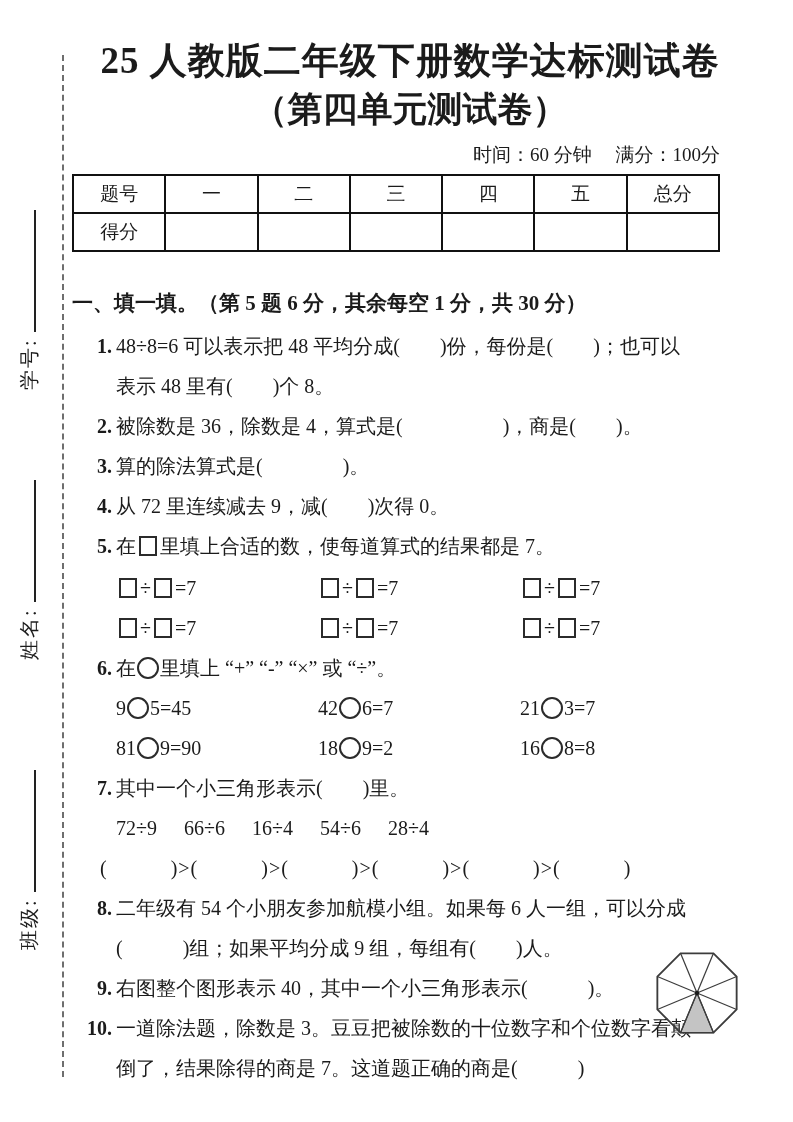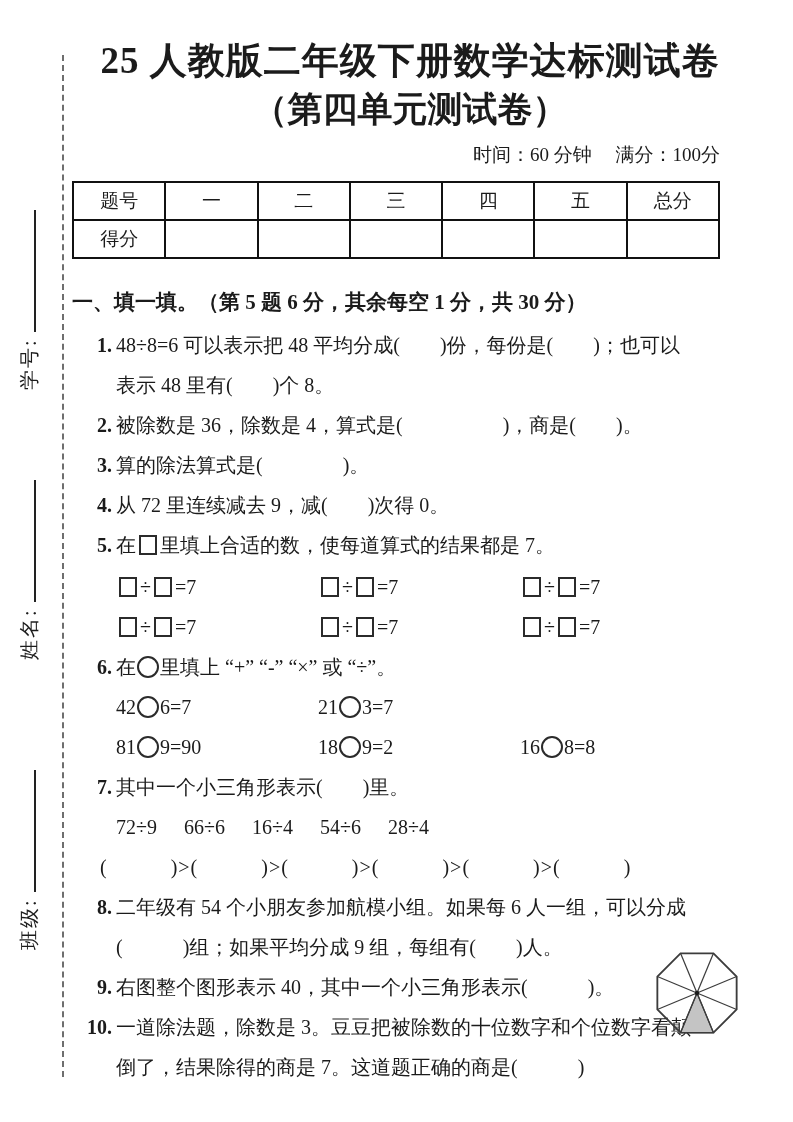--- a/index.html
+++ b/index.html
@@ -21,25 +21,25 @@
                font-size:20px; letter-spacing:2px; }
   .side-line { display:inline-block; width:122px; margin-left:6px;
                border-bottom:2px solid #222; height:18px; }
   
   .content { position:absolute; left:72px; top:0; width:676px; }
   .title { text-align:center; font-weight:bold; }
   .title-1 { margin-top:36px; font-size:37px; line-height:50px; letter-spacing:1px; }
   .title-2 { font-size:35px; line-height:48px; }
   .meta { width:648px; margin-top:8px; font-size:19px; line-height:26px;
           text-align:right; }
-  table.score { margin-top:13px; width:648px; border-collapse:collapse;
+  table.score { margin-top:6px; width:648px; border-collapse:collapse;
                 table-layout:fixed; }
   table.score td { border:2px solid #111; height:38px; text-align:center;
                    font-size:19px; }
-  .sec { margin-top:28px; font-size:21px; font-weight:bold; line-height:30px;
+  .sec { margin-top:36px; font-size:21px; font-weight:bold; line-height:30px;
          white-space:nowrap; }
   .qwrap { margin-top:8px; font-size:20px; }
   .q { position:relative; padding-left:44px; }
   .qno { position:absolute; left:0; top:0; width:40px; text-align:right;
          font-weight:bold; line-height:40px; }
   .qline { line-height:40px; white-space:nowrap; }
   .row3 { display:grid; grid-template-columns:202px 202px 202px;
           line-height:40px; white-space:nowrap; }
   .q5grid { margin-top:2px; }
   .exprs { display:flex; gap:27px; line-height:40px; }
@@ -135,20 +135,21 @@
           <span><span class="sq"></span>÷<span class="sq"></span>=7</span>
           <span><span class="sq"></span>÷<span class="sq"></span>=7</span>
           <span><span class="sq"></span>÷<span class="sq"></span>=7</span>
         </div>
       </div>
 
       <div class="q">
         <span class="qno">6.</span>
         <div class="qline">在<span class="ci"></span>里填上 “+” “-” “×” 或 “÷”。</div>
         <div class="row3">
+          <span>9<span class="ci"></span>5=45</span>
           <span>42<span class="ci"></span>6=7</span>
           <span>21<span class="ci"></span>3=7</span>
         </div>
         <div class="row3">
           <span>81<span class="ci"></span>9=90</span>
           <span>18<span class="ci"></span>9=2</span>
           <span>16<span class="ci"></span>8=8</span>
         </div>
       </div>
 

